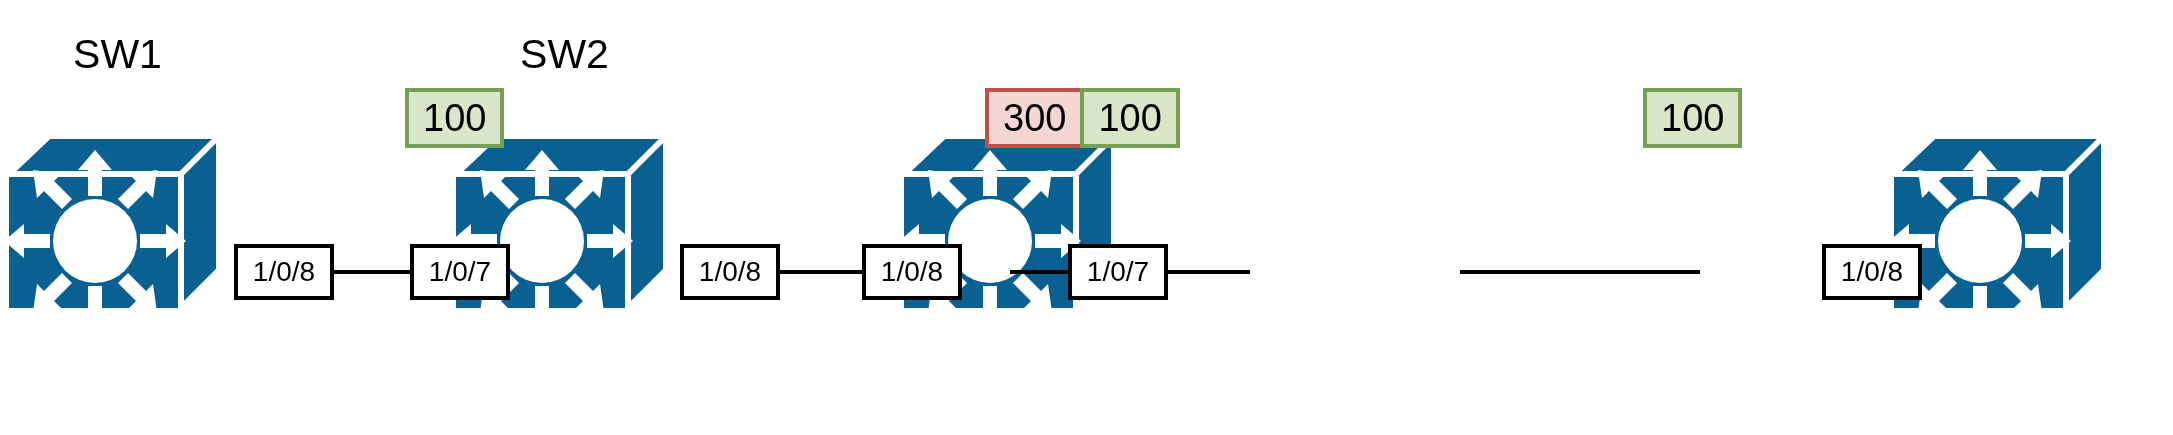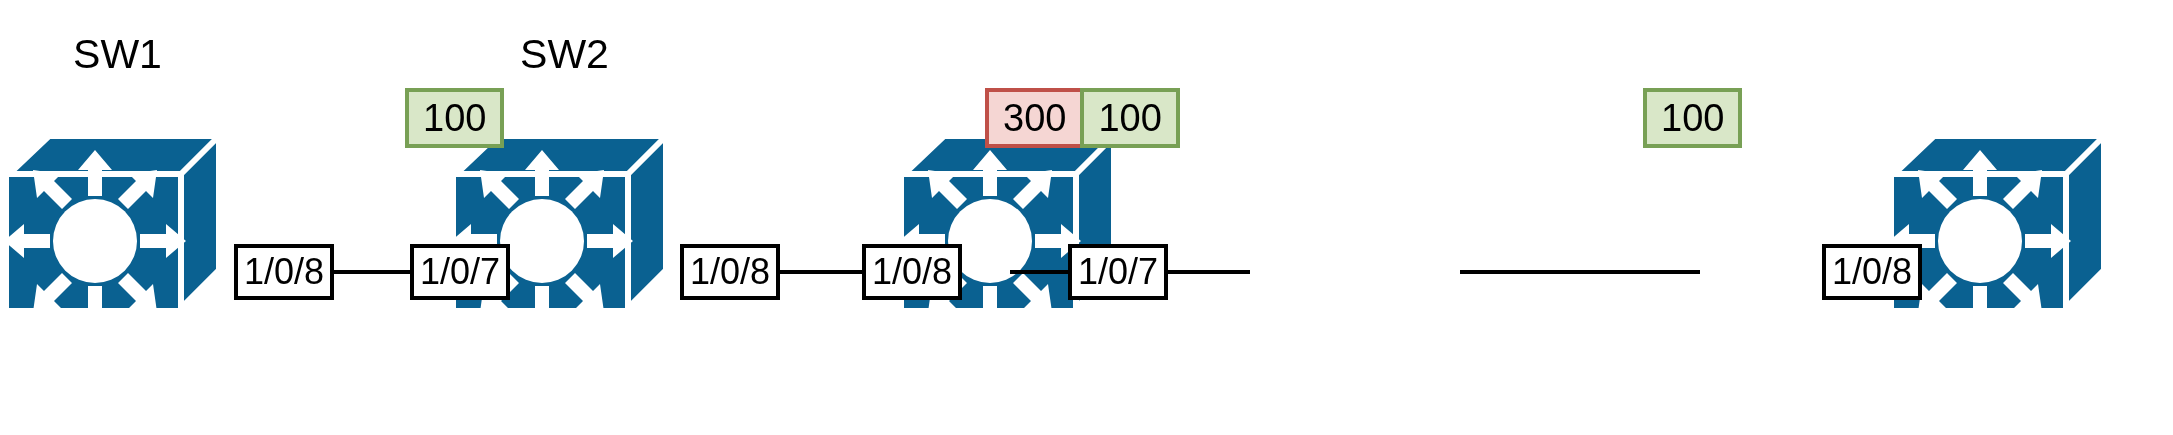--- a/index.html
+++ b/index.html
@@ -22,21 +22,21 @@
   .sw-icon{position:absolute;left:0;top:62px;width:225px;height:223px;}
 
   
   .port{
     position:absolute;
     height:56px;
     box-sizing:border-box;
     background:#ffffff;
     border:4px solid #000000;
     color:#000000;
-    font-size:36px;
+    font-size:28px;
     line-height:48px;
     text-align:center;
     white-space:nowrap;
     z-index:6;
   }
 
   
   .link{
     position:absolute;
     height:4px;

